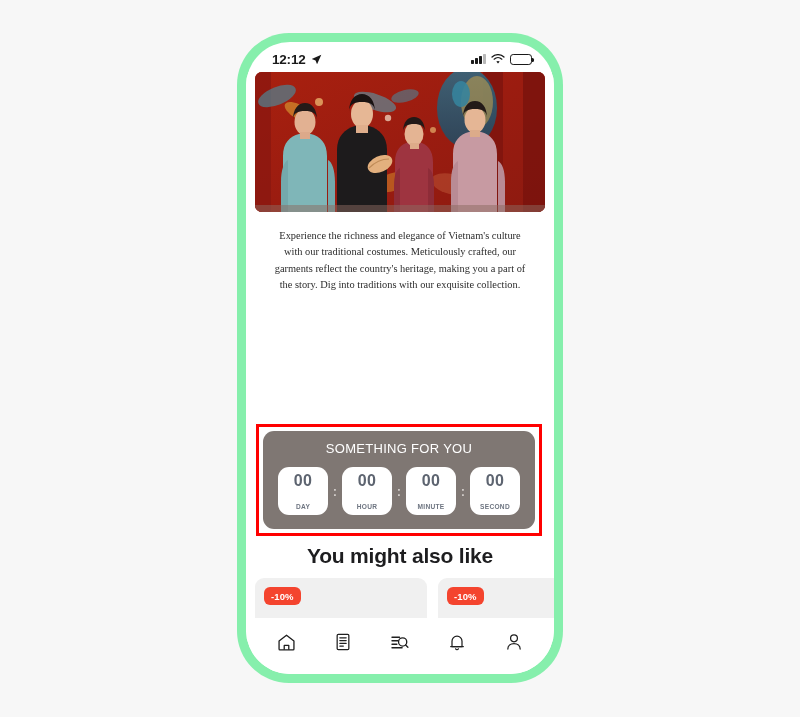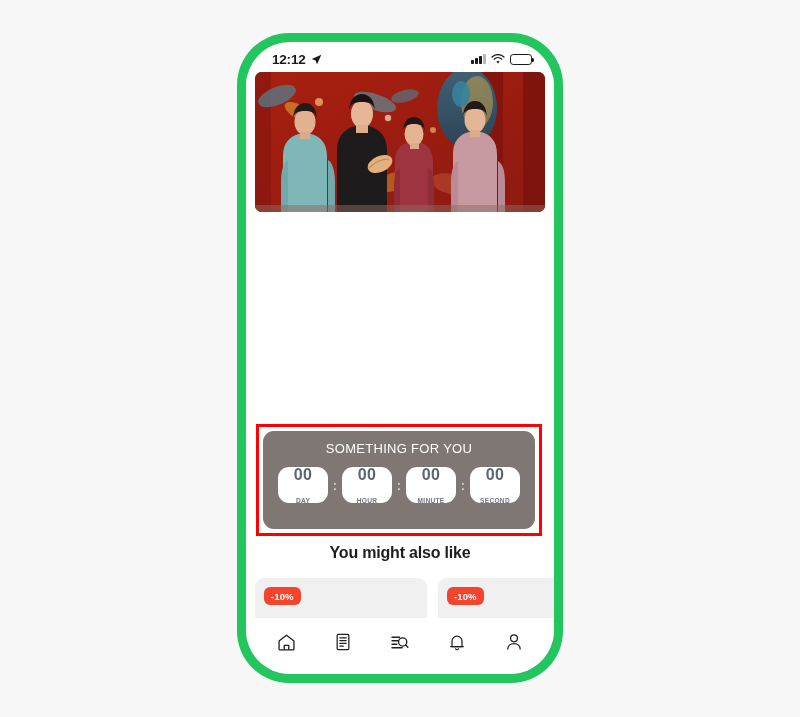--- a/index.html
+++ b/index.html
@@ -15,21 +15,21 @@
     position: relative;
   }
 
   
   .phone-frame {
     position: absolute;
     left: 237px;
     top: 33px;
     width: 326px;
     height: 650px;
-    background: #22c55e;
+    background: #86efac;
     border-radius: 52px;
     box-sizing: border-box;
     padding: 9px;
   }
   .phone-screen {
     position: relative;
     width: 100%;
     height: 100%;
     background: #ffffff;
     border-radius: 44px;
@@ -198,21 +198,21 @@
   }
   .countdown-row {
     margin-top: 11px;
     display: flex;
     align-items: center;
     justify-content: center;
     gap: 0;
   }
   .timer-cell {
     width: 50px;
-    height: 36px;
+    height: 48px;
     background: #ffffff;
     border-radius: 11px;
     display: flex;
     flex-direction: column;
     align-items: center;
     justify-content: center;
     gap: 14px;
   }
   .timer-value {
     font-size: 16px;
@@ -236,21 +236,21 @@
     line-height: 1;
   }
 
   
   .suggest-title {
     position: absolute;
     top: 472px;
     left: 0;
     width: 100%;
     text-align: center;
-    font-size: 16px;
+    font-size: 21px;
     font-weight: 700;
     color: #1d1d1f;
     letter-spacing: -0.2px;
   }
   .product-row {
     position: absolute;
     top: 506px;
     left: 9px;
     right: 9px;
     display: flex;
@@ -396,20 +396,21 @@
             <path d="M198 140V82c0-13 7-20 16-22l6-2 6 2c9 2 16 9 16 22v58z" fill="#c79aa2"></path>
             <path d="M196 140v-30c0-12 3-19 7-21v51zM250 140v-30c0-12-3-19-7-21v51z" fill="#b98b95"></path>
             <ellipse cx="220" cy="48" rx="10.5" ry="13" fill="#e5b695"></ellipse>
             <path d="M208 46c0-11 5-17 12-17s12 6 12 17c0-7-5-9-12-9s-12 2-12 9z" fill="#231a18"></path>
             <rect x="215" y="58" width="10" height="7" fill="#dcab8a"></rect>
           </g>
           <rect x="0" y="133" width="290" height="7" fill="#8b6a60" opacity="0.5"></rect>
         </svg>
       </div>
 
+      <p class="intro">Experience the richness and elegance of Vietnam's culture with our traditional costumes. Meticulously crafted, our garments reflect the country's heritage, making you a part of the story. Dig into traditions with our exquisite collection.</p>
 
       <div class="annotation-box">
         <div class="countdown-panel">
           <div class="countdown-title">SOMETHING FOR YOU</div>
           <div class="countdown-row">
 
             <div class="timer-cell">
               <div class="timer-value">00</div>
               <div class="timer-label">DAY</div>
             </div>

